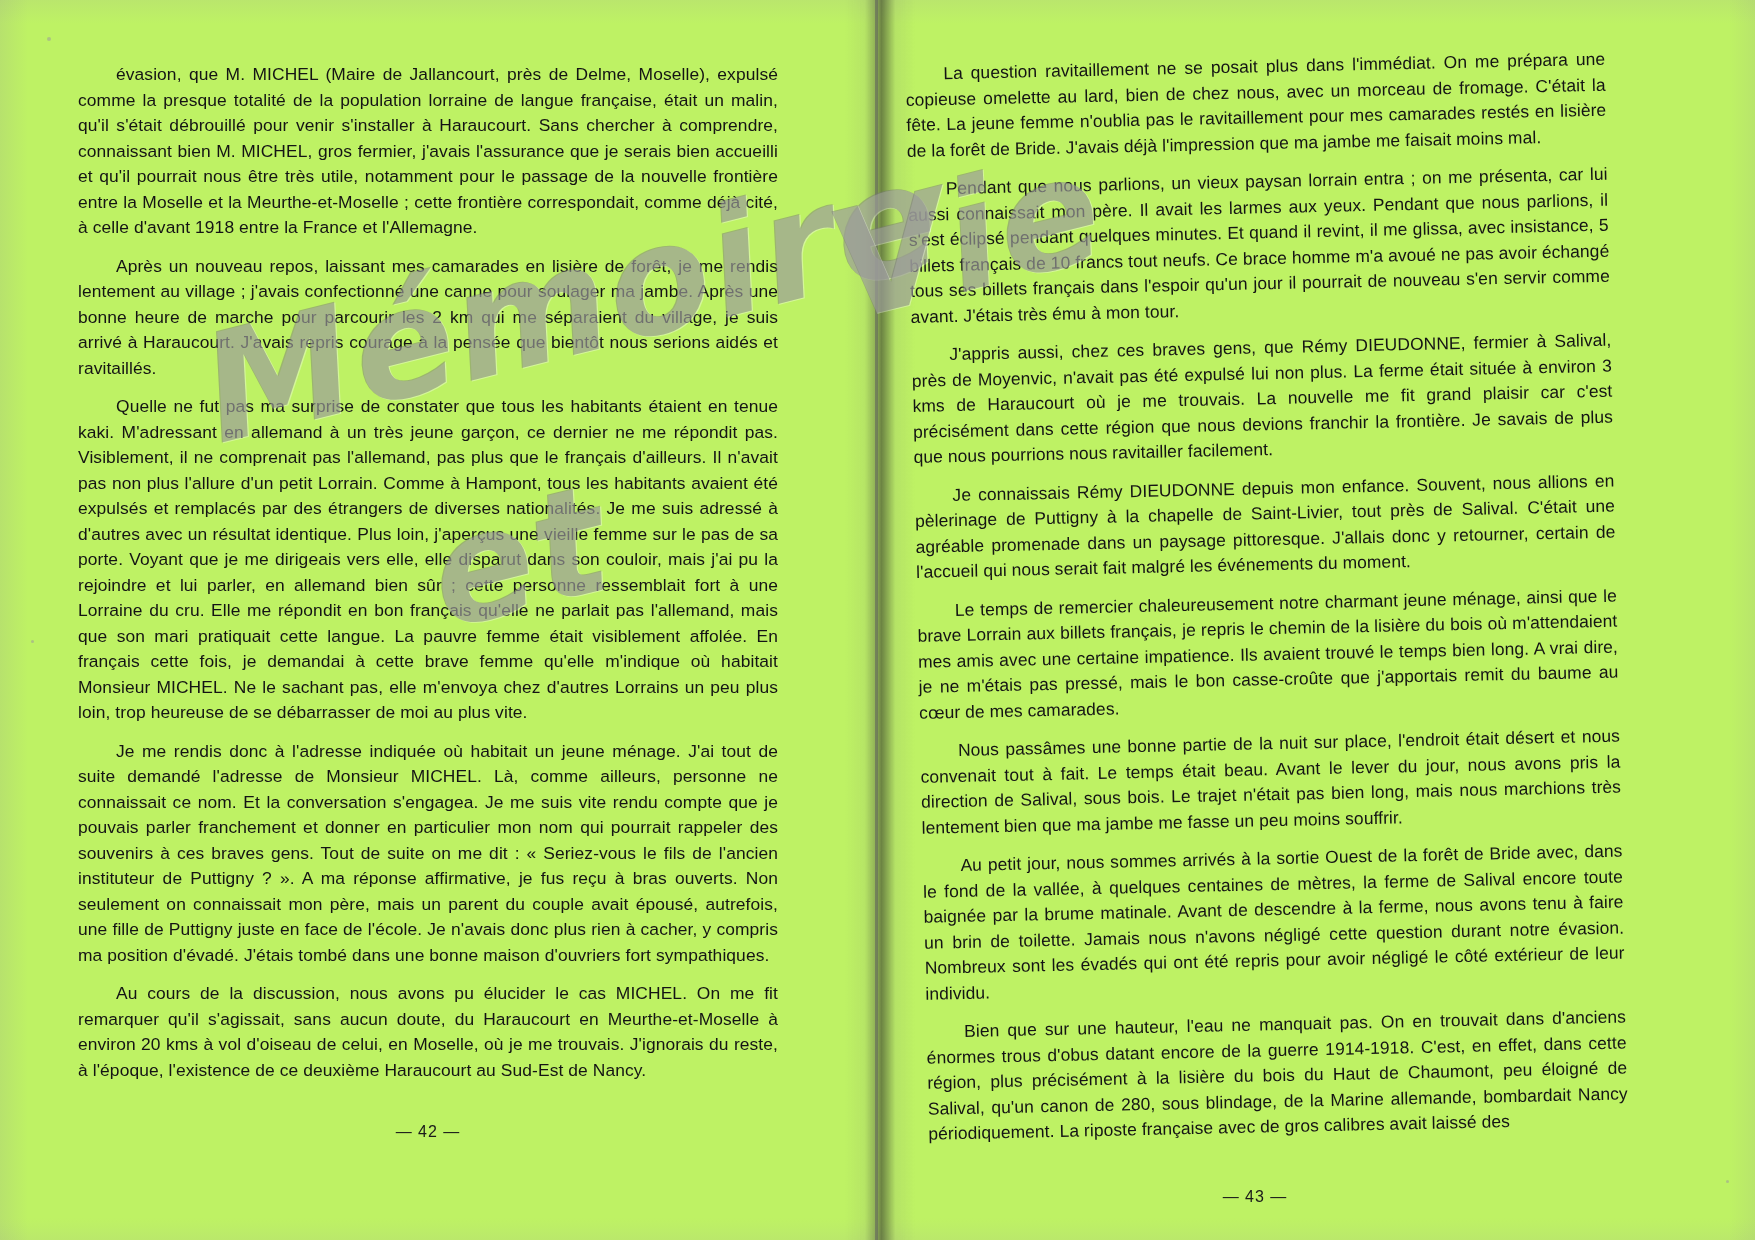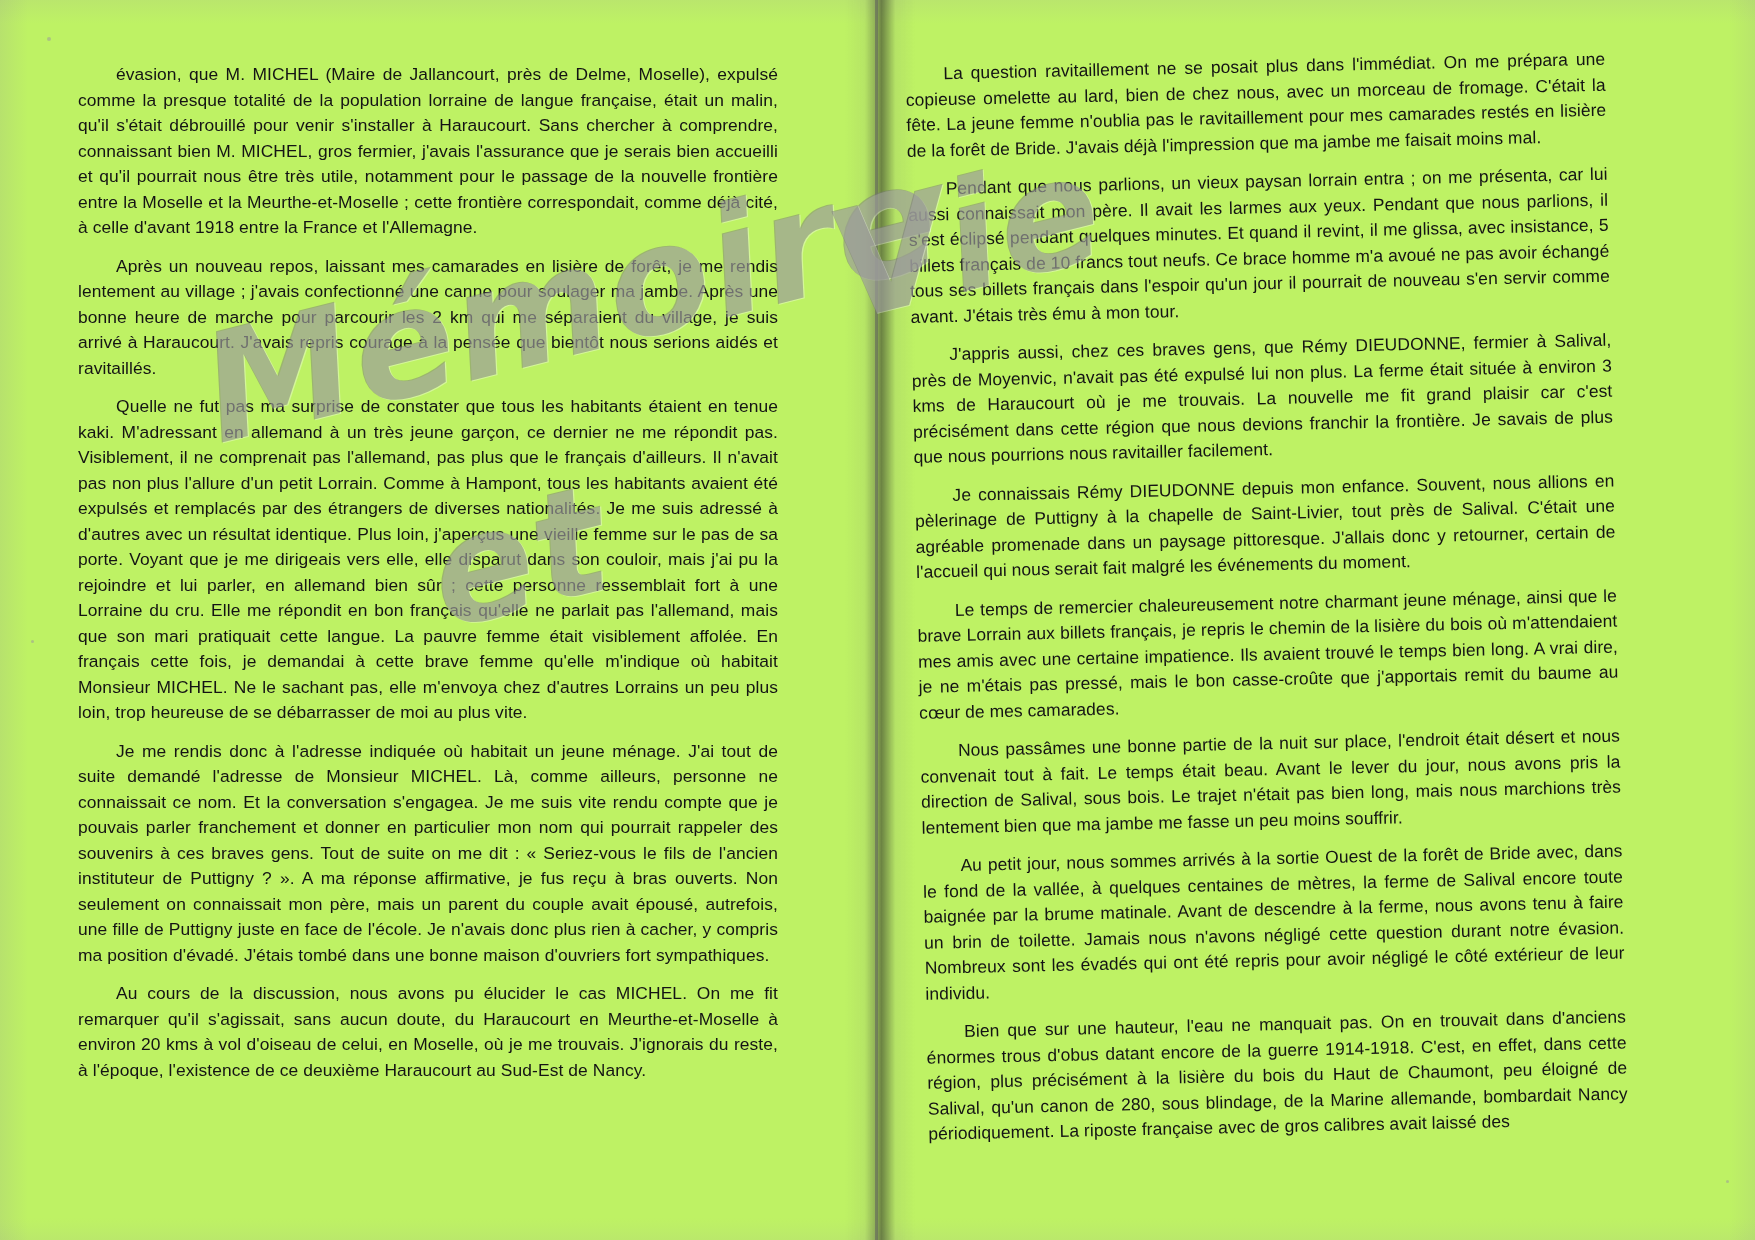--- a/index.html
+++ b/index.html
@@ -146,33 +146,35 @@
   </div>
 
   <div class="page left">
     <div class="body-text">
       <p class="para">évasion, que M. MICHEL (Maire de Jallancourt, près de Delme, Moselle), expulsé comme la presque totalité de la population lorraine de langue française, était un malin, qu'il s'était débrouillé pour venir s'installer à Haraucourt. Sans chercher à comprendre, connaissant bien M. MICHEL, gros fermier, j'avais l'assurance que je serais bien accueilli et qu'il pourrait nous être très utile, notamment pour le passage de la nouvelle frontière entre la Moselle et la Meurthe-et-Moselle ; cette frontière correspondait, comme déjà cité, à celle d'avant 1918 entre la France et l'Allemagne.</p>
       <p class="para">Après un nouveau repos, laissant mes camarades en lisière de forêt, je me rendis lentement au village ; j'avais confectionné une canne pour soulager ma jambe. Après une bonne heure de marche pour parcourir les 2 km qui me séparaient du village, je suis arrivé à Haraucourt. J'avais repris courage à la pensée que bientôt nous serions aidés et ravitaillés.</p>
       <p class="para">Quelle ne fut pas ma surprise de constater que tous les habitants étaient en tenue kaki. M'adressant en allemand à un très jeune garçon, ce dernier ne me répondit pas. Visiblement, il ne comprenait pas l'allemand, pas plus que le français d'ailleurs. Il n'avait pas non plus l'allure d'un petit Lorrain. Comme à Hampont, tous les habitants avaient été expulsés et remplacés par des étrangers de diverses nationalités. Je me suis adressé à d'autres avec un résultat identique. Plus loin, j'aperçus une vieille femme sur le pas de sa porte. Voyant que je me dirigeais vers elle, elle disparut dans son couloir, mais j'ai pu la rejoindre et lui parler, en allemand bien sûr ; cette personne ressemblait fort à une Lorraine du cru. Elle me répondit en bon français qu'elle ne parlait pas l'allemand, mais que son mari pratiquait cette langue. La pauvre femme était visiblement affolée. En français cette fois, je demandai à cette brave femme qu'elle m'indique où habitait Monsieur MICHEL. Ne le sachant pas, elle m'envoya chez d'autres Lorrains un peu plus loin, trop heureuse de se débarrasser de moi au plus vite.</p>
       <p class="para">Je me rendis donc à l'adresse indiquée où habitait un jeune ménage. J'ai tout de suite demandé l'adresse de Monsieur MICHEL. Là, comme ailleurs, personne ne connaissait ce nom. Et la conversation s'engagea. Je me suis vite rendu compte que je pouvais parler franchement et donner en particulier mon nom qui pourrait rappeler des souvenirs à ces braves gens. Tout de suite on me dit : « Seriez-vous le fils de l'ancien instituteur de Puttigny ? ». A ma réponse affirmative, je fus reçu à bras ouverts. Non seulement on connaissait mon père, mais un parent du couple avait épousé, autrefois, une fille de Puttigny juste en face de l'école. Je n'avais donc plus rien à cacher, y compris ma position d'évadé. J'étais tombé dans une bonne maison d'ouvriers fort sympathiques.</p>
       <p class="para">Au cours de la discussion, nous avons pu élucider le cas MICHEL. On me fit remarquer qu'il s'agissait, sans aucun doute, du Haraucourt en Meurthe-et-Moselle à environ 20 kms à vol d'oiseau de celui, en Moselle, où je me trouvais. J'ignorais du reste, à l'époque, l'existence de ce deuxième Haraucourt au Sud-Est de Nancy.</p>
     </div>
+    <div class="folio">— 42 —</div>
   </div>
 
   <div class="page right">
     <div class="body-text">
       <p class="para">La question ravitaillement ne se posait plus dans l'immédiat. On me prépara une copieuse omelette au lard, bien de chez nous, avec un morceau de fromage. C'était la fête. La jeune femme n'oublia pas le ravitaillement pour mes camarades restés en lisière de la forêt de Bride. J'avais déjà l'impression que ma jambe me faisait moins mal.</p>
       <p class="para">Pendant que nous parlions, un vieux paysan lorrain entra ; on me présenta, car lui aussi connaissait mon père. Il avait les larmes aux yeux. Pendant que nous parlions, il s'est éclipsé pendant quelques minutes. Et quand il revint, il me glissa, avec insistance, 5 billets français de 10 francs tout neufs. Ce brace homme m'a avoué ne pas avoir échangé tous ses billets français dans l'espoir qu'un jour il pourrait de nouveau s'en servir comme avant. J'étais très ému à mon tour.</p>
       <p class="para">J'appris aussi, chez ces braves gens, que Rémy DIEUDONNE, fermier à Salival, près de Moyenvic, n'avait pas été expulsé lui non plus. La ferme était située à environ 3 kms de Haraucourt où je me trouvais. La nouvelle me fit grand plaisir car c'est précisément dans cette région que nous devions franchir la frontière. Je savais de plus que nous pourrions nous ravitailler facilement.</p>
       <p class="para">Je connaissais Rémy DIEUDONNE depuis mon enfance. Souvent, nous allions en pèlerinage de Puttigny à la chapelle de Saint-Livier, tout près de Salival. C'était une agréable promenade dans un paysage pittoresque. J'allais donc y retourner, certain de l'accueil qui nous serait fait malgré les événements du moment.</p>
       <p class="para">Le temps de remercier chaleureusement notre charmant jeune ménage, ainsi que le brave Lorrain aux billets français, je repris le chemin de la lisière du bois où m'attendaient mes amis avec une certaine impatience. Ils avaient trouvé le temps bien long. A vrai dire, je ne m'étais pas pressé, mais le bon casse-croûte que j'apportais remit du baume au cœur de mes camarades.</p>
       <p class="para">Nous passâmes une bonne partie de la nuit sur place, l'endroit était désert et nous convenait tout à fait. Le temps était beau. Avant le lever du jour, nous avons pris la direction de Salival, sous bois. Le trajet n'était pas bien long, mais nous marchions très lentement bien que ma jambe me fasse un peu moins souffrir.</p>
       <p class="para">Au petit jour, nous sommes arrivés à la sortie Ouest de la forêt de Bride avec, dans le fond de la vallée, à quelques centaines de mètres, la ferme de Salival encore toute baignée par la brume matinale. Avant de descendre à la ferme, nous avons tenu à faire un brin de toilette. Jamais nous n'avons négligé cette question durant notre évasion. Nombreux sont les évadés qui ont été repris pour avoir négligé le côté extérieur de leur individu.</p>
       <p class="para">Bien que sur une hauteur, l'eau ne manquait pas. On en trouvait dans d'anciens énormes trous d'obus datant encore de la guerre 1914-1918. C'est, en effet, dans cette région, plus précisément à la lisière du bois du Haut de Chaumont, peu éloigné de Salival, qu'un canon de 280, sous blindage, de la Marine allemande, bombardait Nancy périodiquement. La riposte française avec de gros calibres avait laissé des</p>
     </div>
+    <div class="folio">— 43 —</div>
   </div>
 
   <div class="watermark wm1">Mémoire</div>
   <div class="watermark wm2">et</div>
   <div class="watermark wm3">Vie</div>
 
   <div class="speck" style="left:47px;top:37px;width:4px;height:4px;"></div>
   <div class="speck" style="left:31px;top:640px;width:3px;height:3px;"></div>
   <div class="speck" style="left:1726px;top:1180px;width:3px;height:3px;"></div>
 </div>

